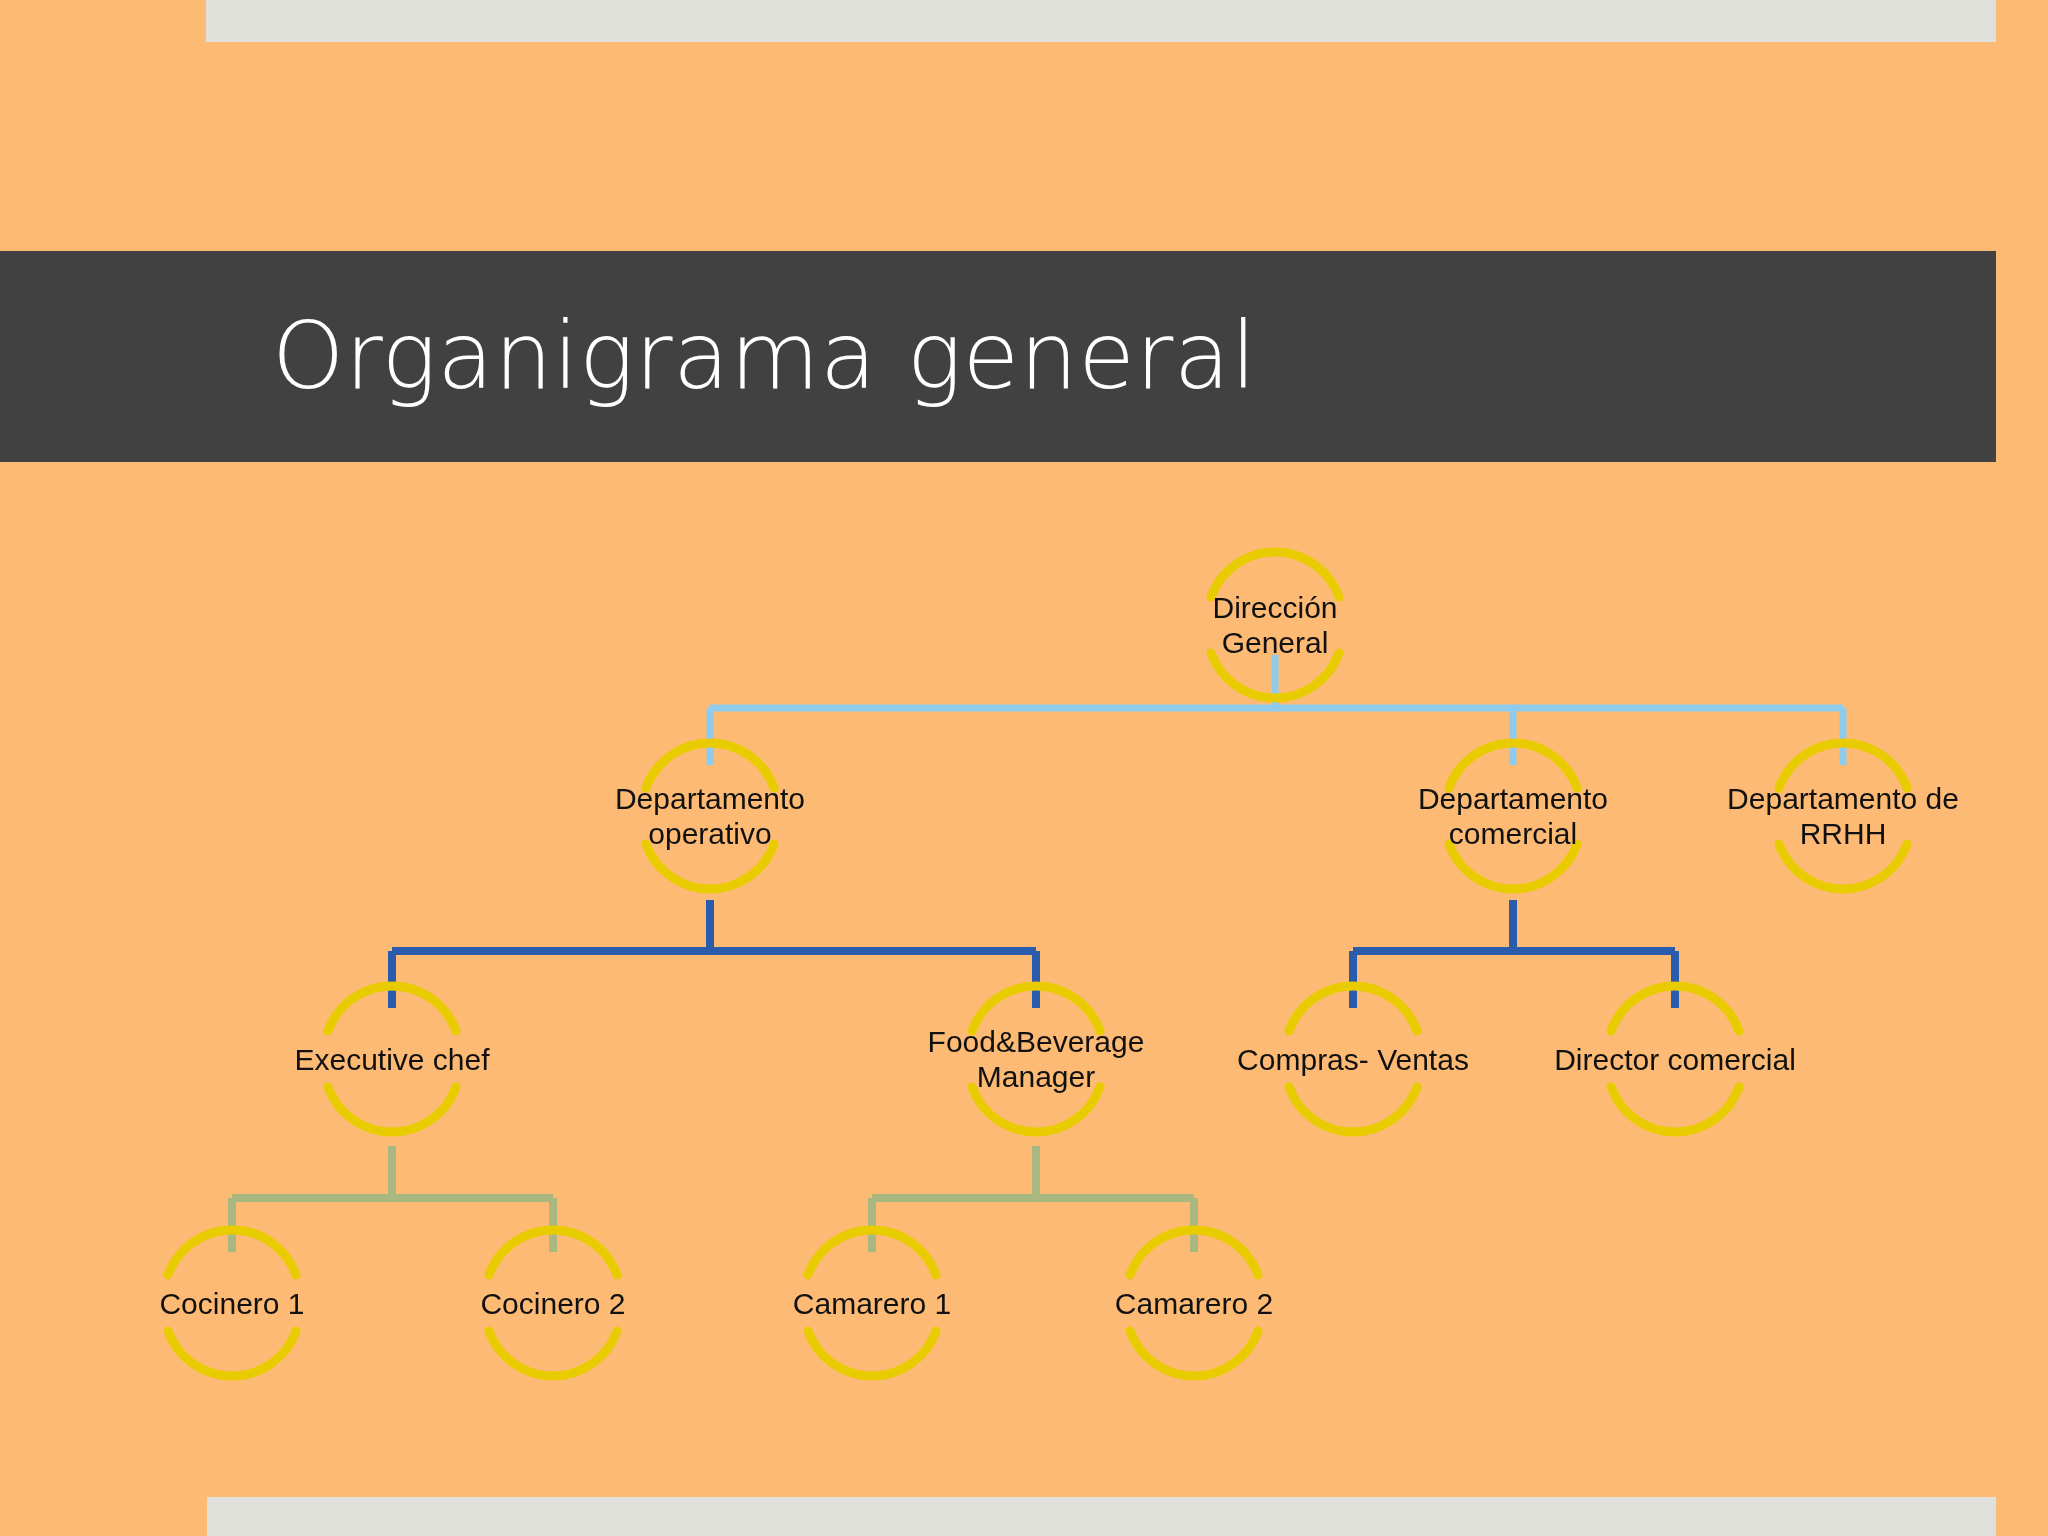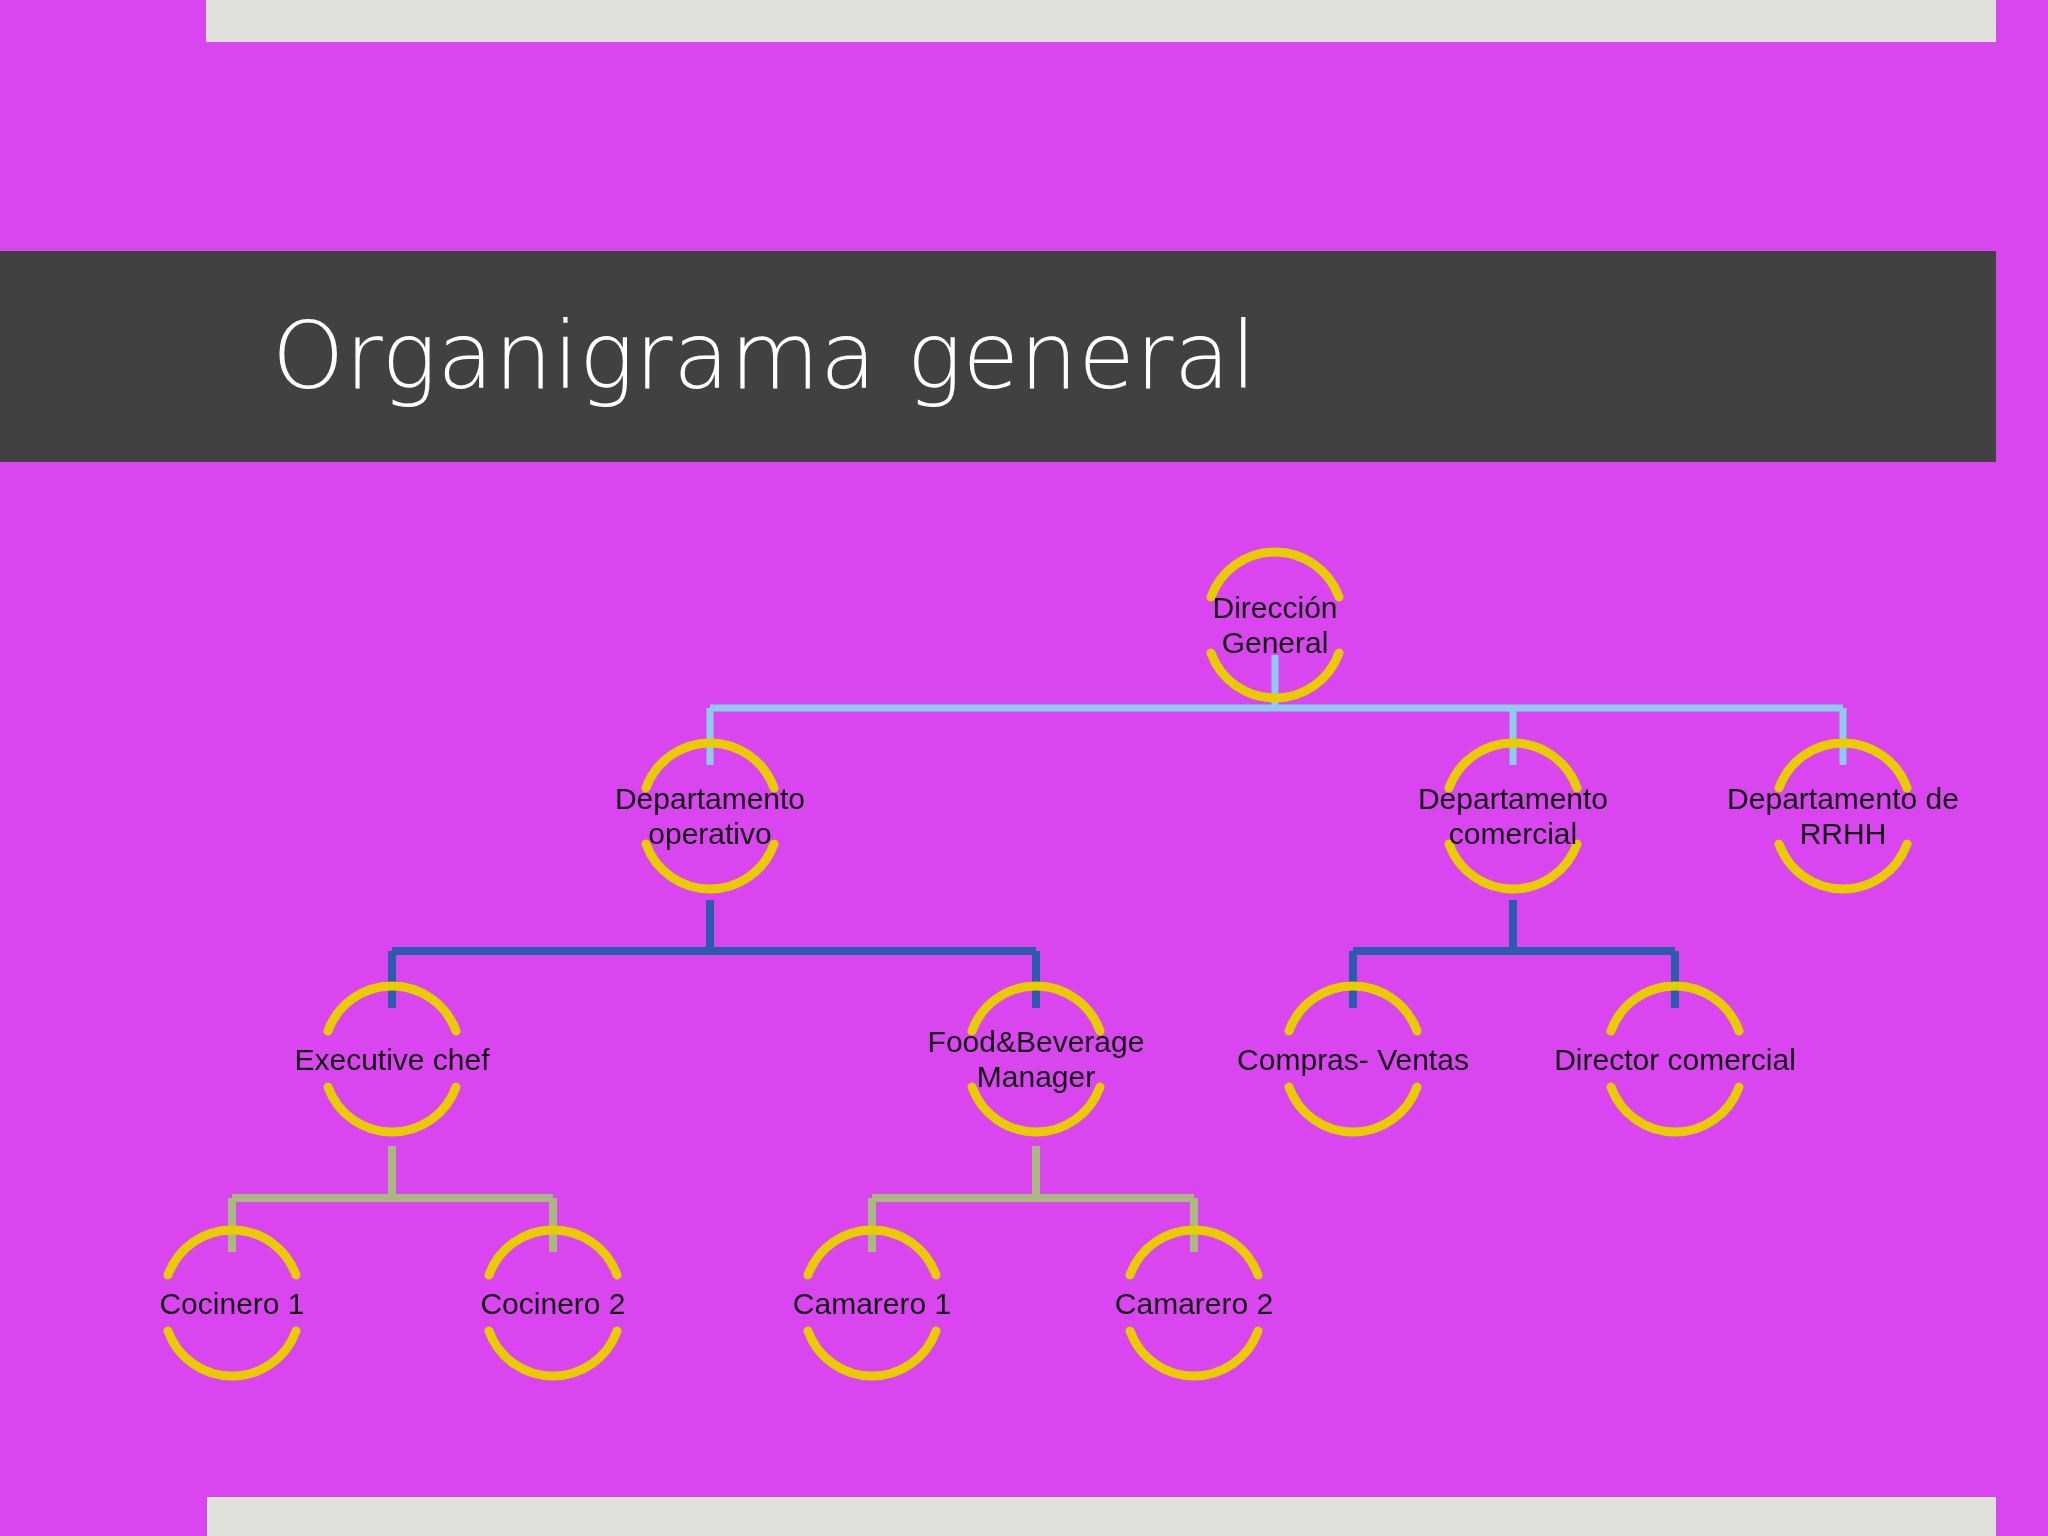--- a/index.html
+++ b/index.html
@@ -4,21 +4,21 @@
 <style>
   html, body {
     margin: 0;
     padding: 0;
     background: #ffffff;
   }
   #slide {
     position: relative;
     width: 2048px;
     height: 1536px;
-    background: #d946ef;
+    background: #fdba74;
     overflow: hidden;
     font-family: "Liberation Sans", sans-serif;
   }
 
   
   .band {
     position: absolute;
     background: #e0e1da;
   }
   #top-band {

